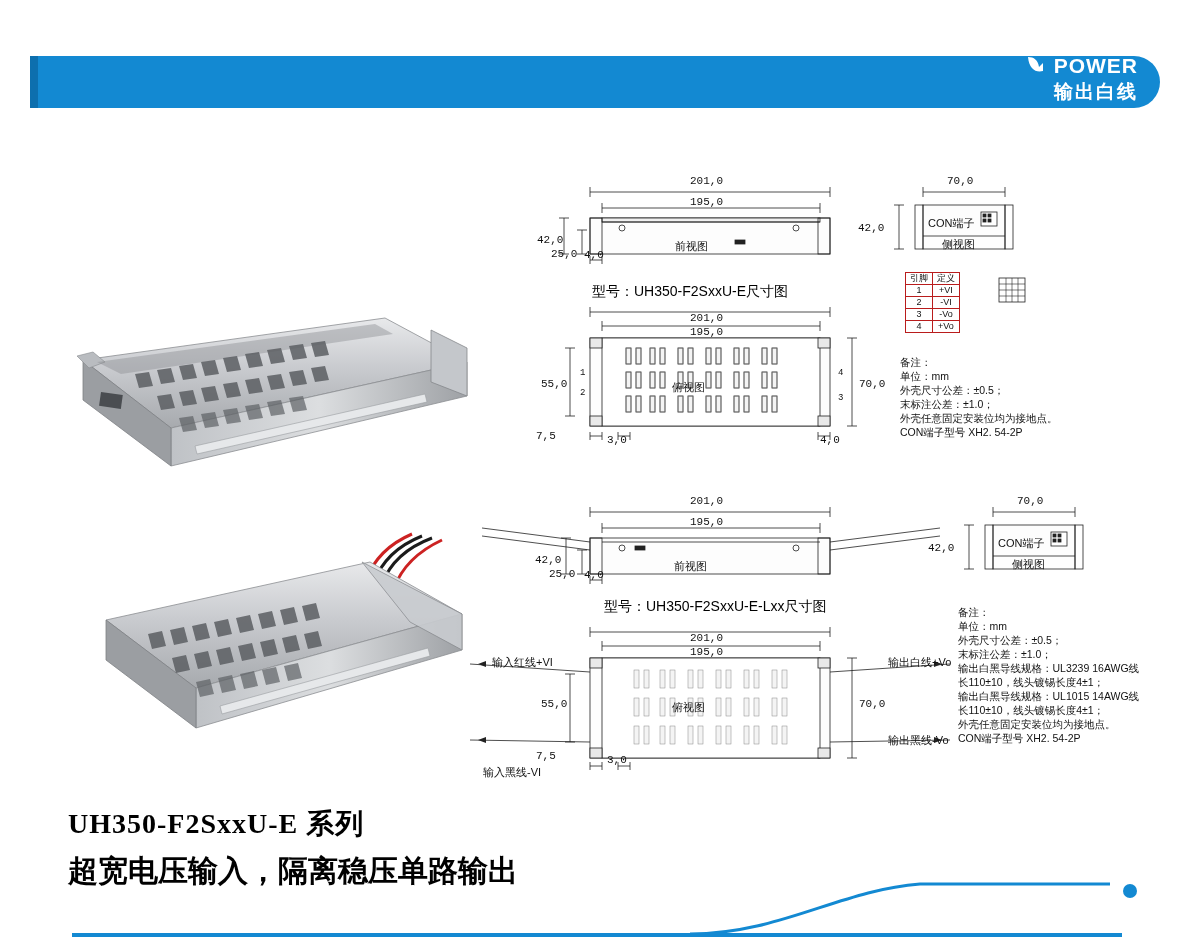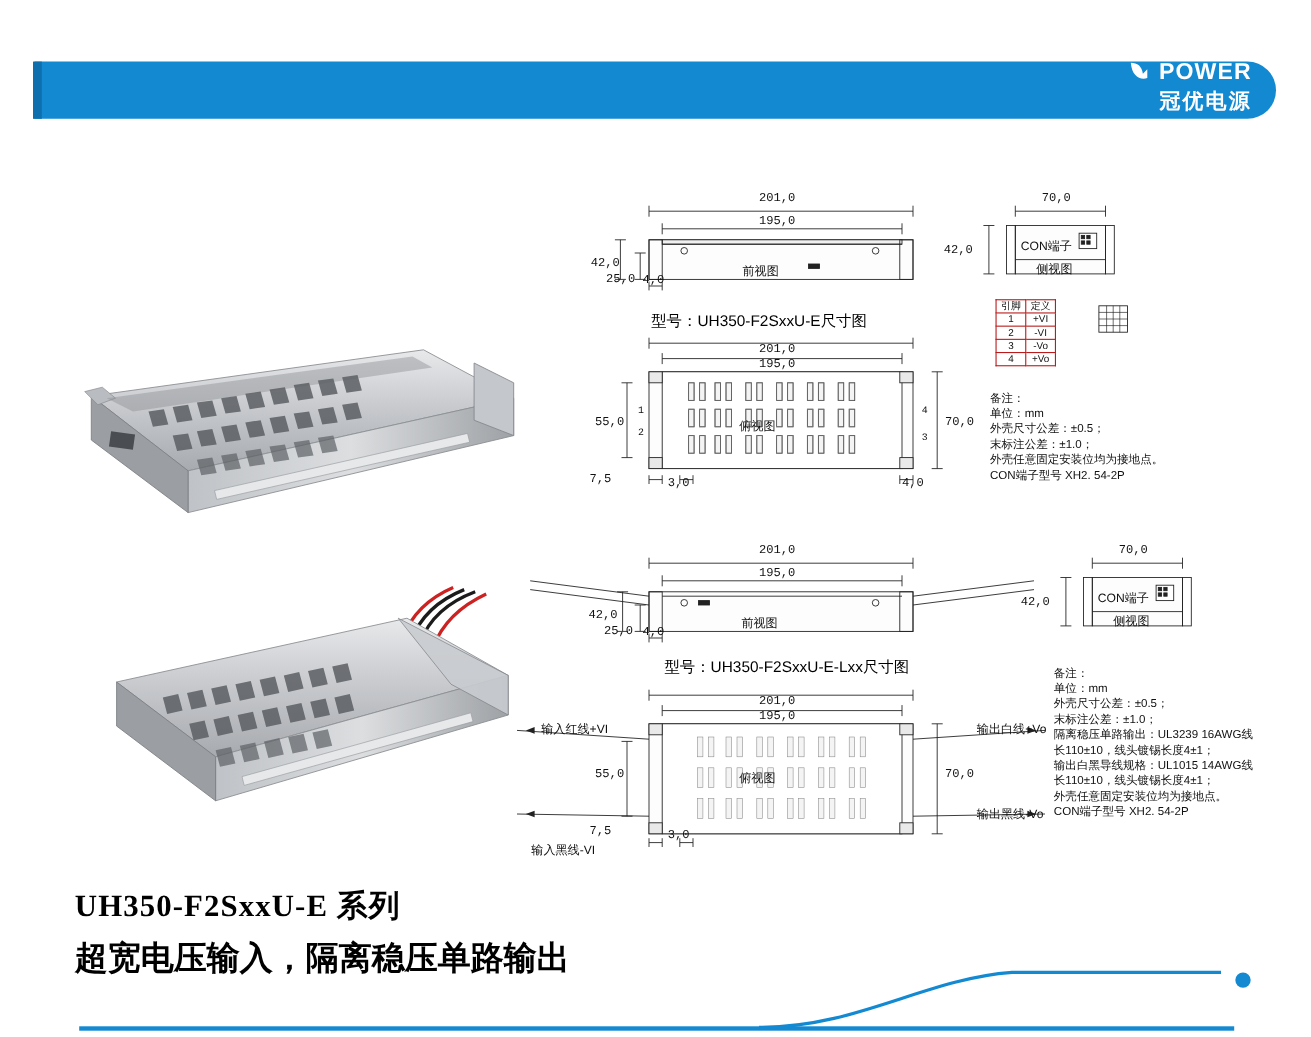--- a/index.html
+++ b/index.html
@@ -94,21 +94,21 @@
   <div class="header-bar"></div>
   <div class="logo-block">
     <div class="logo-row">
       <span class="logo-mark">
         <svg width="24" height="24" viewBox="0 0 24 24">
           <path d="M4 3 C10 3 14 6 15 13 L19 9 L19 17 C12 19 5 15 4 3 Z" fill="#ffffff"></path>
         </svg>
       </span>
       <span class="logo-text-en">POWER</span>
     </div>
-    <div class="logo-text-cn">冠优电源</div>
+    <div class="logo-text-cn">输出白线</div>
   </div>
 </div>
 
 <div class="photo" style="left:75px;top:300px;width:400px;height:200px;">
   <svg width="400" height="200" viewBox="0 0 400 200">
     <defs>
       <linearGradient id="metalA" x1="0" y1="0" x2="0" y2="1">
         <stop offset="0%" stop-color="#e8e9eb"></stop>
         <stop offset="45%" stop-color="#c9cbcf"></stop>
         <stop offset="100%" stop-color="#a7aaae"></stop>
@@ -619,21 +619,21 @@
   <div class="cn-text" style="left:492px;top:655px;">输入红线+VI</div>
   <div class="cn-text" style="left:483px;top:765px;">输入黑线-VI</div>
   <div class="cn-text" style="left:888px;top:655px;">输出白线+Vo</div>
   <div class="cn-text" style="left:888px;top:733px;">输出黑线-Vo</div>
 
   <div class="note-box" style="left:958px;top:605px;">
     <div>备注：</div>
     <div>单位：mm</div>
     <div>外壳尺寸公差：±0.5；</div>
     <div>末标注公差：±1.0；</div>
-    <div>隔离稳压单路输出：UL3239 16AWG线</div>
+    <div>输出白黑导线规格：UL3239 16AWG线</div>
     <div>长110±10，线头镀锡长度4±1；</div>
     <div>输出白黑导线规格：UL1015 14AWG线</div>
     <div>长110±10，线头镀锡长度4±1；</div>
     <div>外壳任意固定安装位均为接地点。</div>
     <div>CON端子型号 XH2. 54-2P</div>
   </div>
 </div>
 
 <div class="title-block">
   <div class="title-main">UH350-F2SxxU-E 系列</div>

